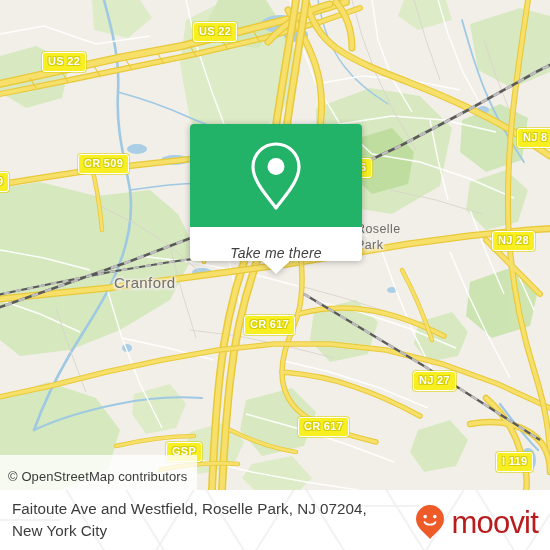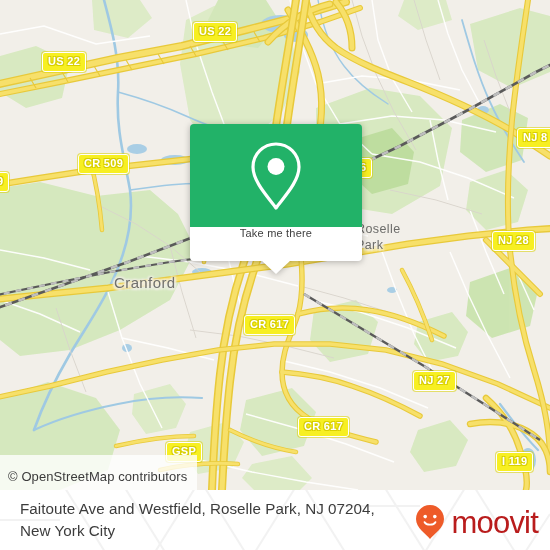--- a/index.html
+++ b/index.html
@@ -94,26 +94,27 @@
     border-radius: 4px 4px 0 0;
     display: flex;
     align-items: center;
     justify-content: center;
   }
   #callout-button {
     height: 34px;
     background: #FFFFFF;
     border-radius: 0 0 4px 4px;
     display: flex;
-    align-items: flex-start;
+    align-items: flex-end;
     justify-content: center;
     color: #404040;
-    font-size: 11px;
+    font-size: 14px;
     letter-spacing: 0.2px;
     cursor: pointer;
+    font-style: italic;
   }
   #callout-tail {
     position: absolute;
     left: 50%;
     transform: translateX(-50%);
     bottom: -13px;
     width: 0;
     height: 0;
     border-left: 15px solid transparent;
     border-right: 15px solid transparent;
@@ -135,21 +136,21 @@
   #footer-watermark {
     position: absolute;
     left: 0; top: 0;
     width: 550px; height: 60px;
     opacity: 1;
     pointer-events: none;
   }
   #footer-address {
     position: relative;
     z-index: 2;
-    padding-left: 20px;
+    padding-left: 12px;
     width: 400px;
     color: #3c3c3c;
     font-size: 15.2px;
     line-height: 1.42;
     letter-spacing: 0.05px;
   }
   #footer-logo {
     position: absolute;
     right: 12px;
     top: 14px;

